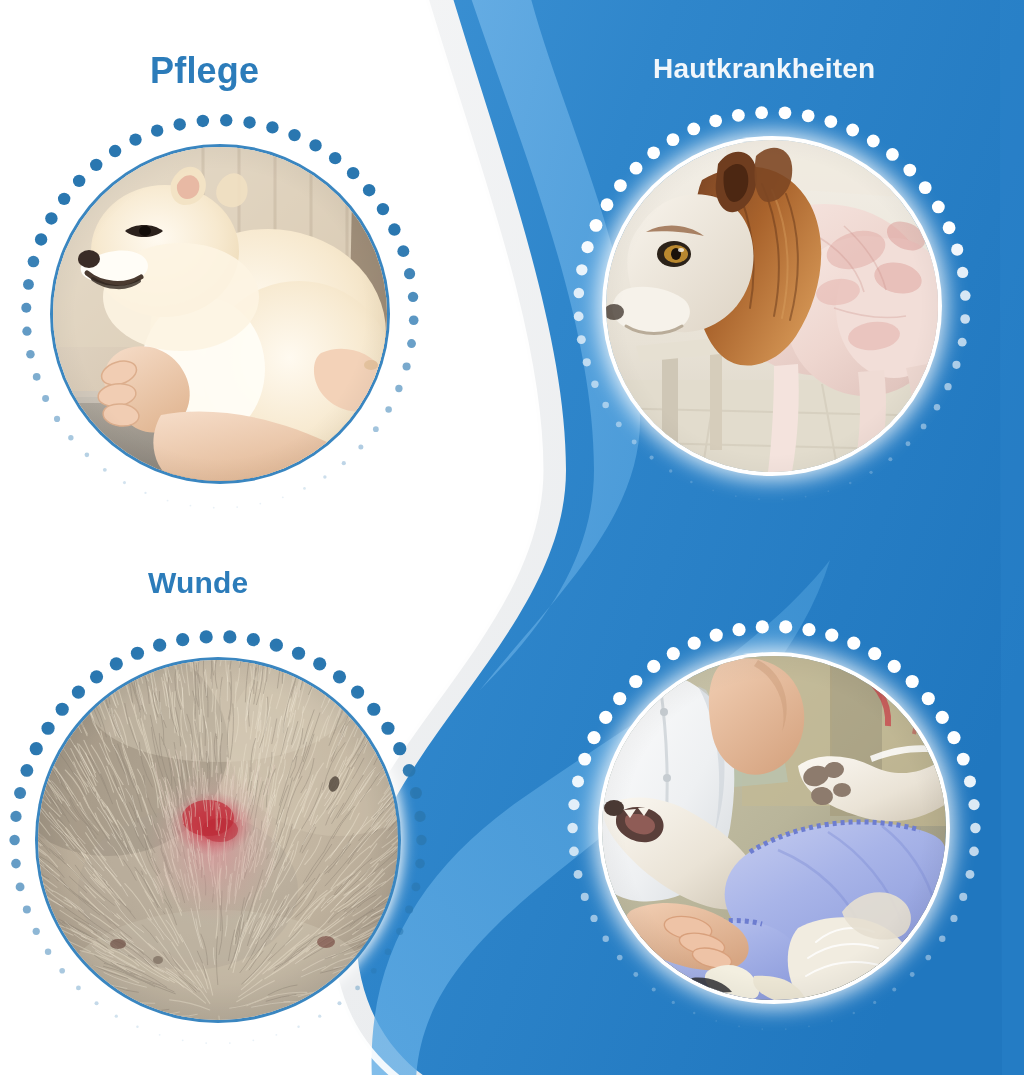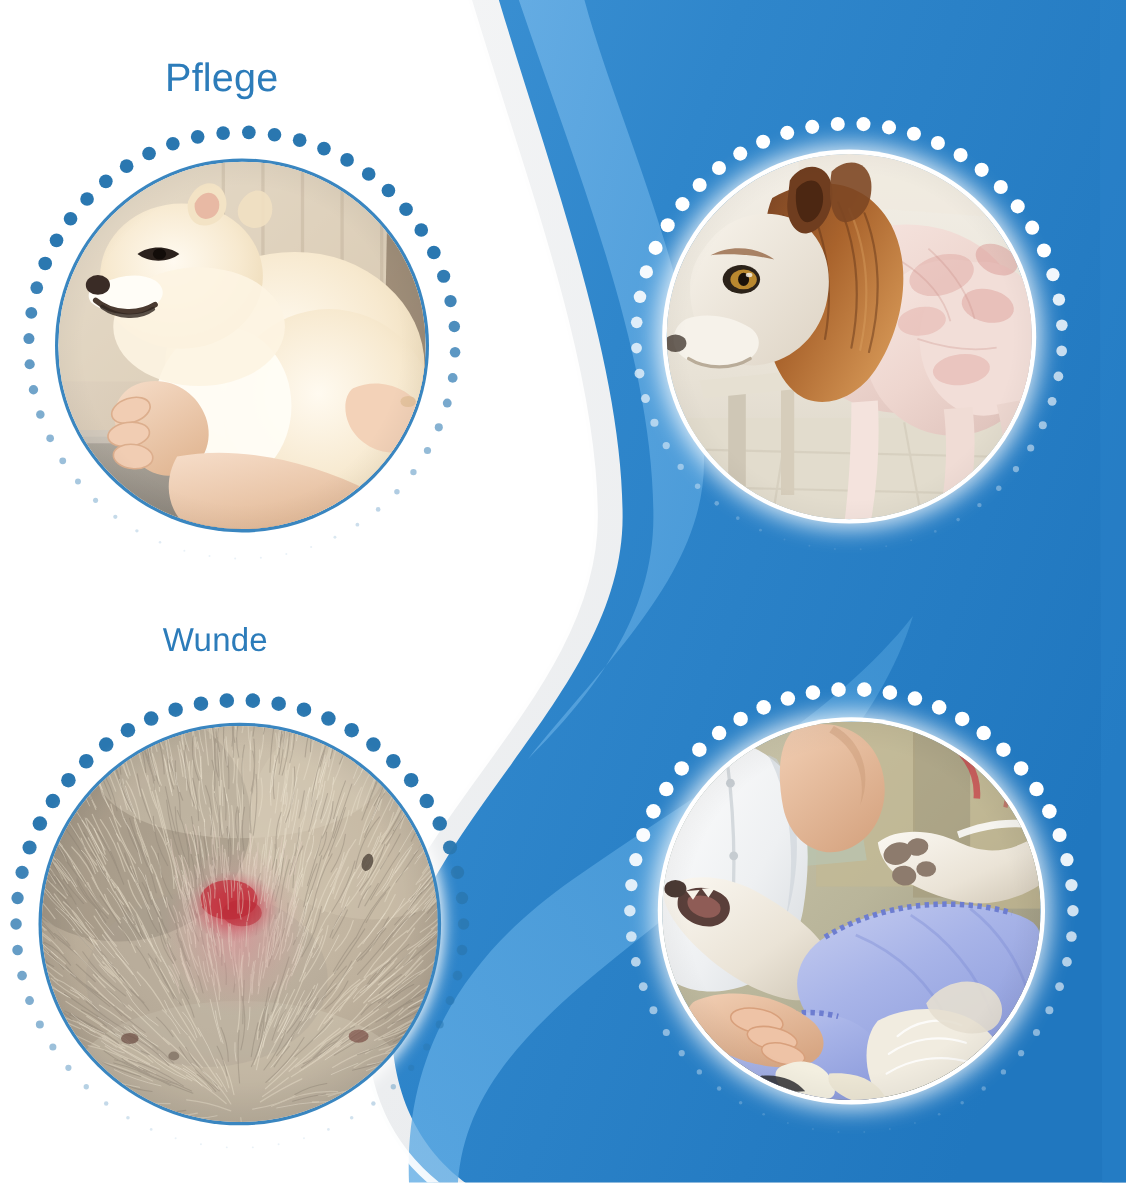--- a/index.html
+++ b/index.html
@@ -12,21 +12,21 @@
     position:relative;
   }
   #stage { position:absolute; inset:0; width:1024px; height:1075px; }
 
   
   .bg-svg { position:absolute; left:0; top:0; width:1024px; height:1075px; }
 
   
   .label {
     position:absolute;
-    font-weight:normal;
+    font-weight:bold;
     letter-spacing:.2px;
     white-space:nowrap;
     line-height:1;
   }
   .label-dark { color:#2c7cba; }
   .label-light { color:#f2f7fb; }
 
   #label-pflege        { left:150px; top:53px;  font-size:36px; }
   #label-haut          { left:653px; top:55px;  font-size:28px; }
   #label-wunde         { left:148px; top:568px; font-size:30px; }
@@ -258,20 +258,21 @@
 
         <radialGradient id="pfVig" cx="0.5" cy="0.5" r="0.72">
           <stop offset="0.6" stop-color="#000000" stop-opacity="0"></stop>
           <stop offset="1" stop-color="#000000" stop-opacity="0.14"></stop>
         </radialGradient>
         <rect width="334" height="334" fill="url(#pfVig)"></rect>
       </svg>
     </div>
   </div>
 
+  <div class="label label-light" id="label-haut">Hautkrankheiten</div>
 
   <div class="circle-group" id="group-haut">
     <svg class="dotring" width="404" height="404" viewBox="0 0 404 404">
       <g id="dots-haut">
           <circle cx="168.38" cy="11.34" r="6.40" fill="#ffffff" opacity="1.000"></circle>
           <circle cx="191.61" cy="8.68" r="6.40" fill="#ffffff" opacity="1.000"></circle>
           <circle cx="214.99" cy="8.84" r="6.40" fill="#ffffff" opacity="1.000"></circle>
           <circle cx="238.17" cy="11.81" r="6.40" fill="#ffffff" opacity="1.000"></circle>
           <circle cx="260.84" cy="17.56" r="6.40" fill="#ffffff" opacity="1.000"></circle>
           <circle cx="282.64" cy="25.99" r="6.40" fill="#ffffff" opacity="1.000"></circle>

